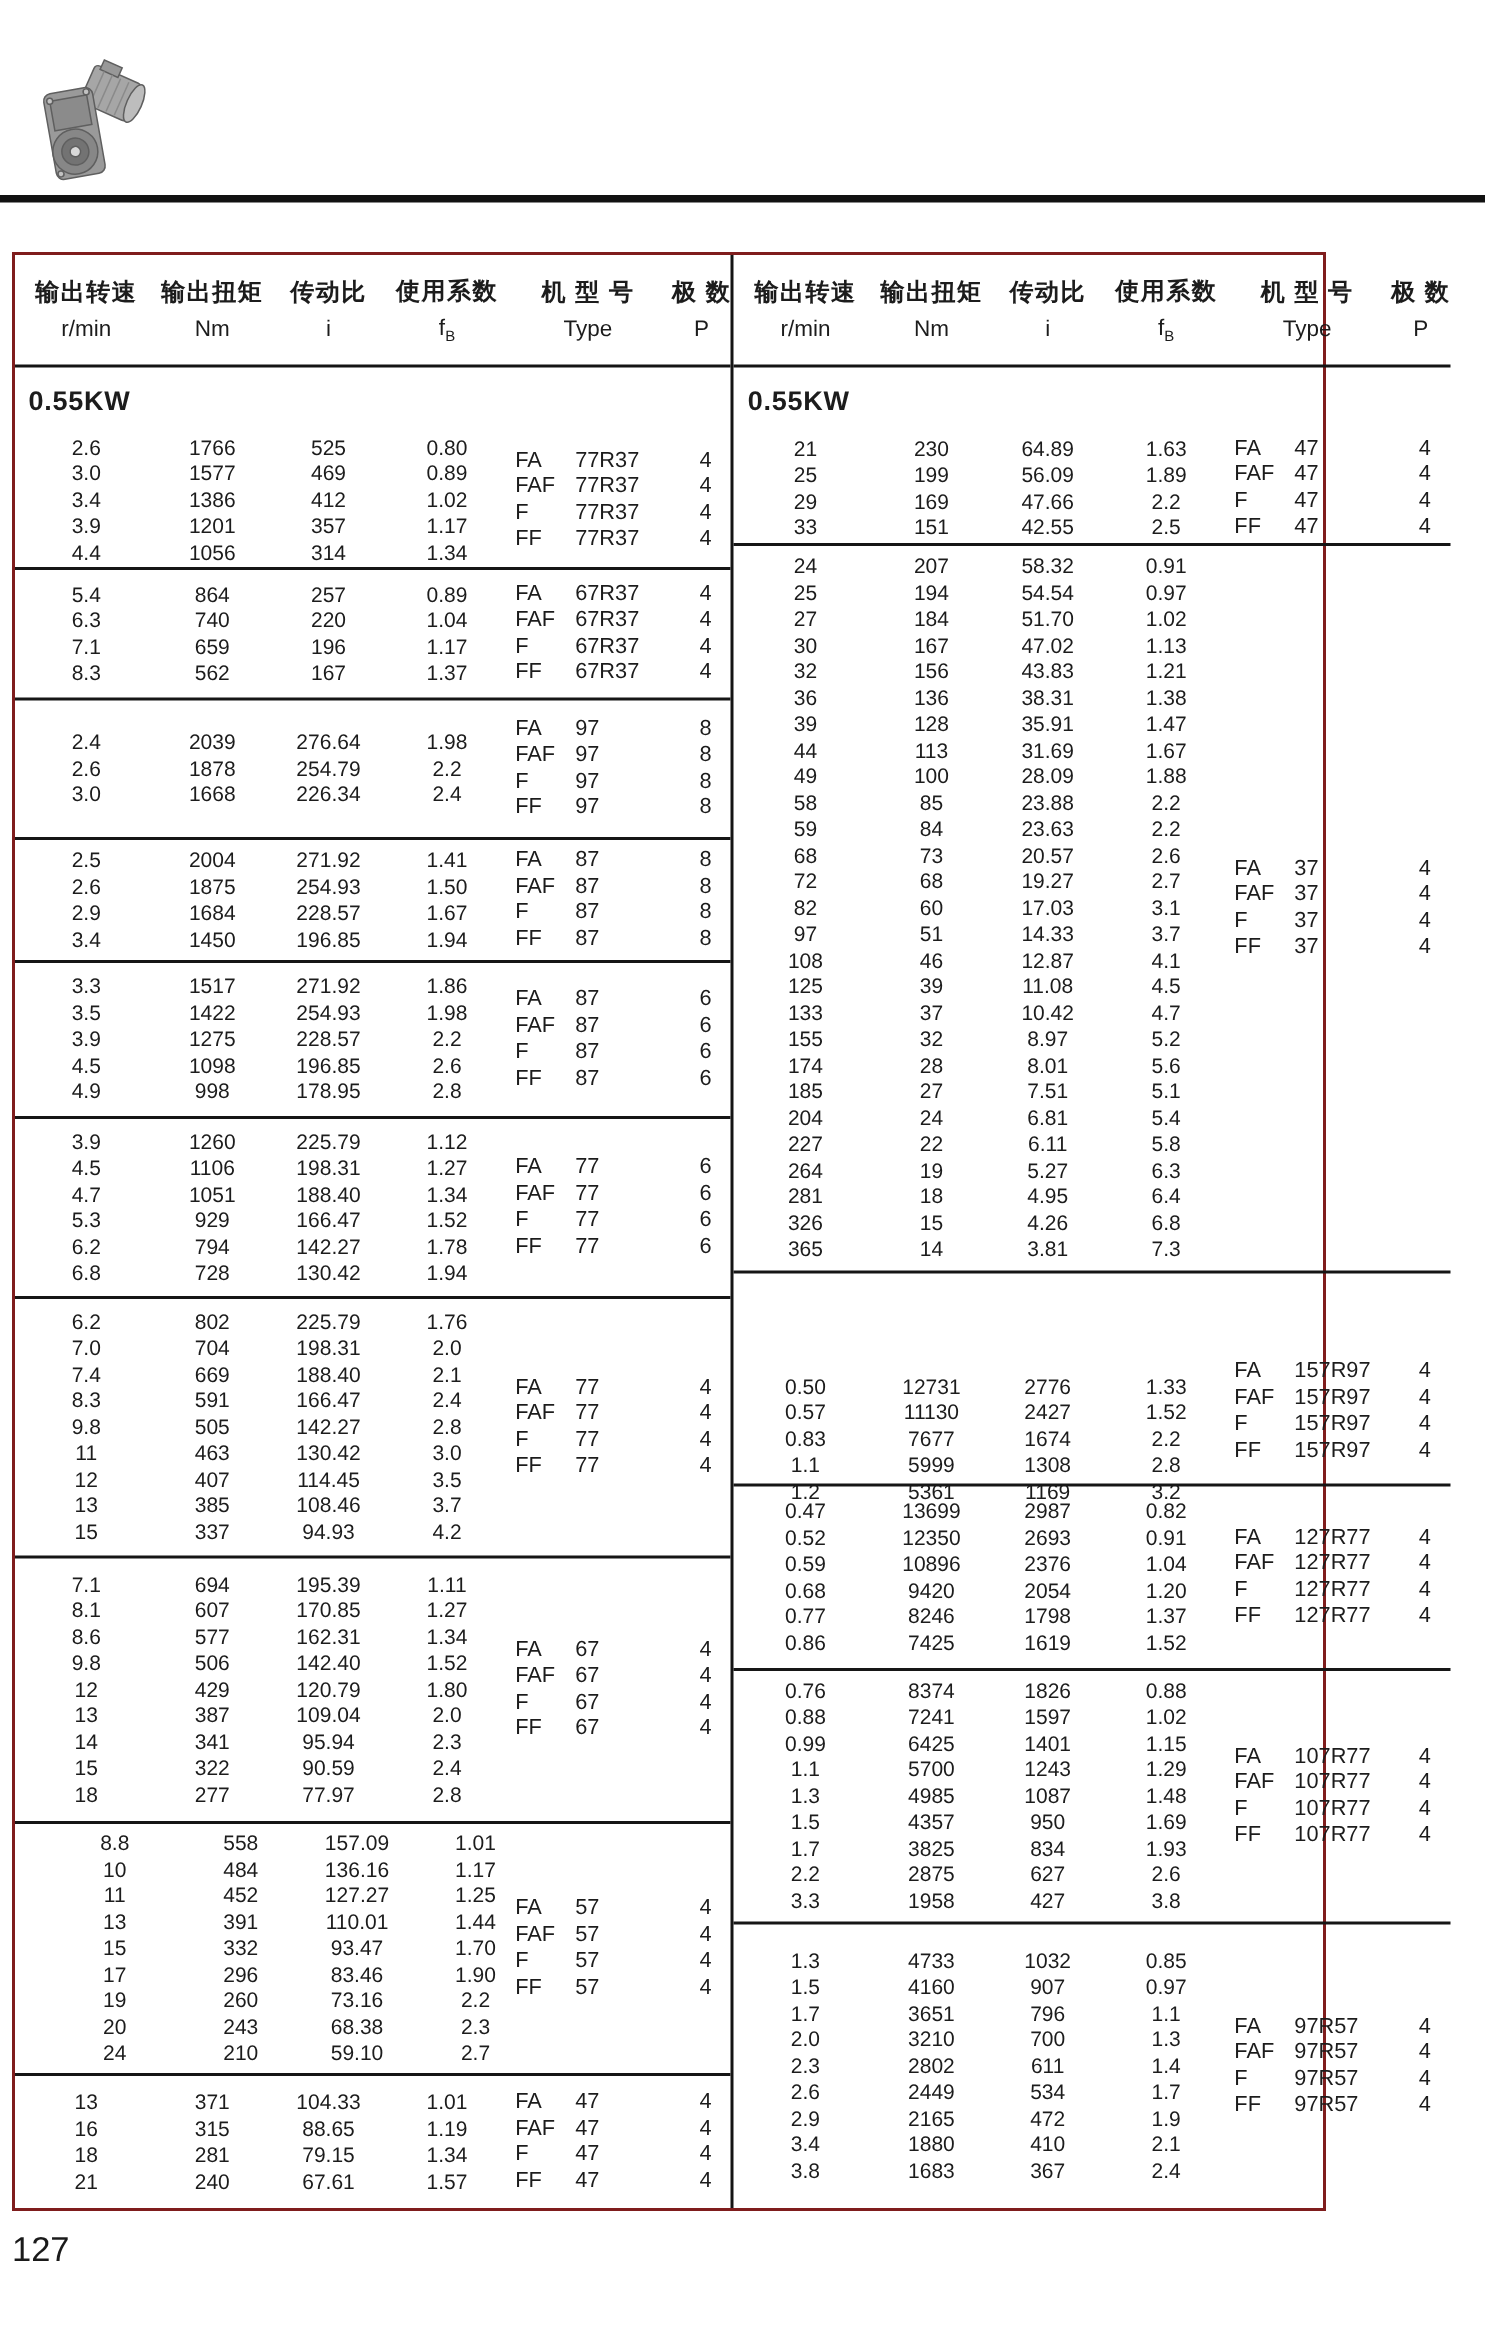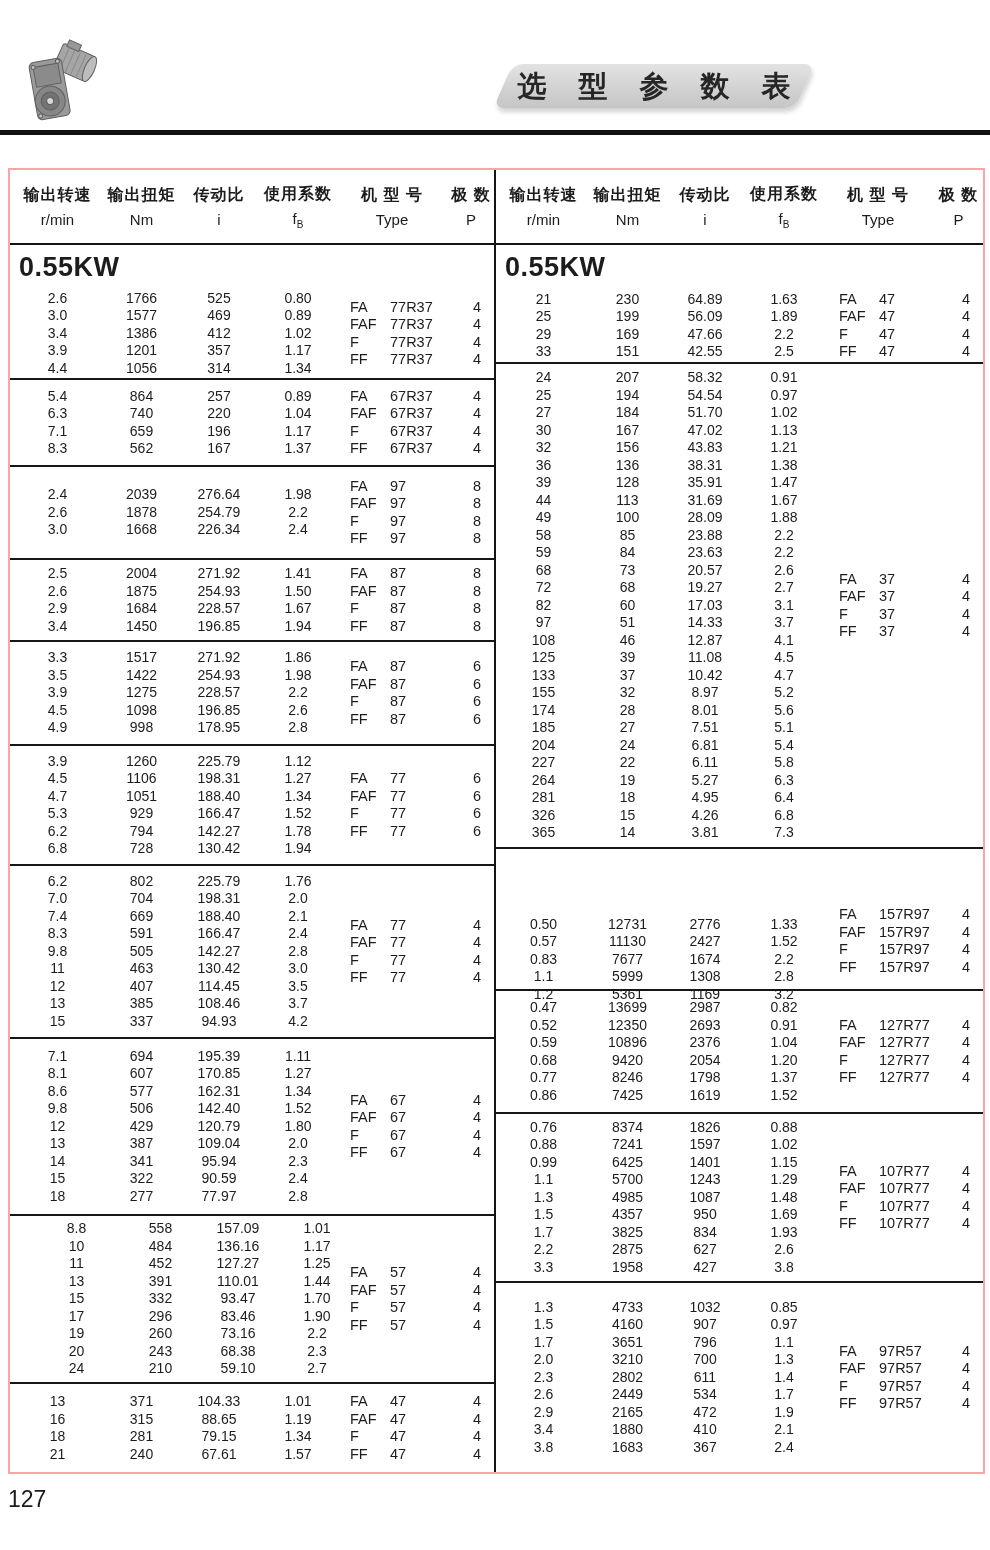--- a/index.html
+++ b/index.html
@@ -20,39 +20,39 @@
   }
   .banner-text{
     position:relative;z-index:2;text-align:center;line-height:44px;
     font-size:29px;font-weight:600;letter-spacing:12px;color:#262626;
     text-indent:12px;white-space:nowrap;
   }
   
   .toprule{position:absolute;left:0;top:130px;width:990px;height:5px;background:#111;}
   
   .tables{
-    position:absolute;left:8px;top:168px;width:977px;height:1306px;
-    border:2px solid #fca5a5;box-sizing:border-box;display:flex;background:#fff;
+    position:absolute;left:8px;top:168px;width:876px;height:1306px;
+    border:2px solid #7f1d1d;box-sizing:border-box;display:flex;background:#fff;
   }
   .half{position:relative;box-sizing:border-box;}
   .hleft{width:486px;border-right:2px solid #141414;}
   .hright{flex:1;}
   .thead{
     height:75px;box-sizing:border-box;border-bottom:2px solid #141414;
     display:grid;grid-template-columns:95px 73px 82px 76px 112px 1fr;
   }
   .hc{display:flex;flex-direction:column;align-items:center;justify-content:center;gap:5px;}
   .hzh{font-size:16px;font-weight:700;letter-spacing:1px;white-space:nowrap;}
   .hen{font-size:15px;}
   .hen sub{font-size:10px;}
   .group{position:relative;box-sizing:border-box;border-top:2px solid #161616;}
   .group.first{border-top:none;}
   .glabel{
     height:44px;display:flex;align-items:center;padding-left:9px;
-    font-size:27px;font-weight:700;letter-spacing:0.5px;
+    font-size:18px;font-weight:700;letter-spacing:0.5px;
   }
   .rows{
     position:absolute;left:0;width:326px;bottom:0;
     display:flex;flex-direction:column;justify-content:center;
   }
   .drow{display:grid;grid-template-columns:95px 73px 82px 76px;height:17.5px;line-height:17.5px;font-size:14px;}
   .drow span{text-align:center;}
   .types{
     position:absolute;right:0;width:158px;bottom:0;
     display:flex;flex-direction:column;justify-content:center;
@@ -90,24 +90,20 @@
           <circle cx="27" cy="67" r="9" fill="#737373"></circle>
           <circle cx="27" cy="67" r="3.5" fill="#d9d9d9"></circle>
           <circle cx="16" cy="31" r="2" fill="#c2c2c2"></circle>
           <circle cx="41" cy="29" r="2" fill="#c2c2c2"></circle>
           <circle cx="15" cy="80" r="2" fill="#c2c2c2"></circle>
         </g>
       </g>
     </svg>
   </div>
 
-  <div class="banner">
-    <div class="banner-bg"></div>
-    <div class="banner-text">选 型 参 数 表</div>
-  </div>
 
   <div class="toprule"></div>
 
   <div class="tables">
     <div class="half hleft" id="table-left">
         <div class="thead">
           <div class="hc">
             <div class="hzh">输出转速</div>
             <div class="hen">r/min</div>
           </div>

